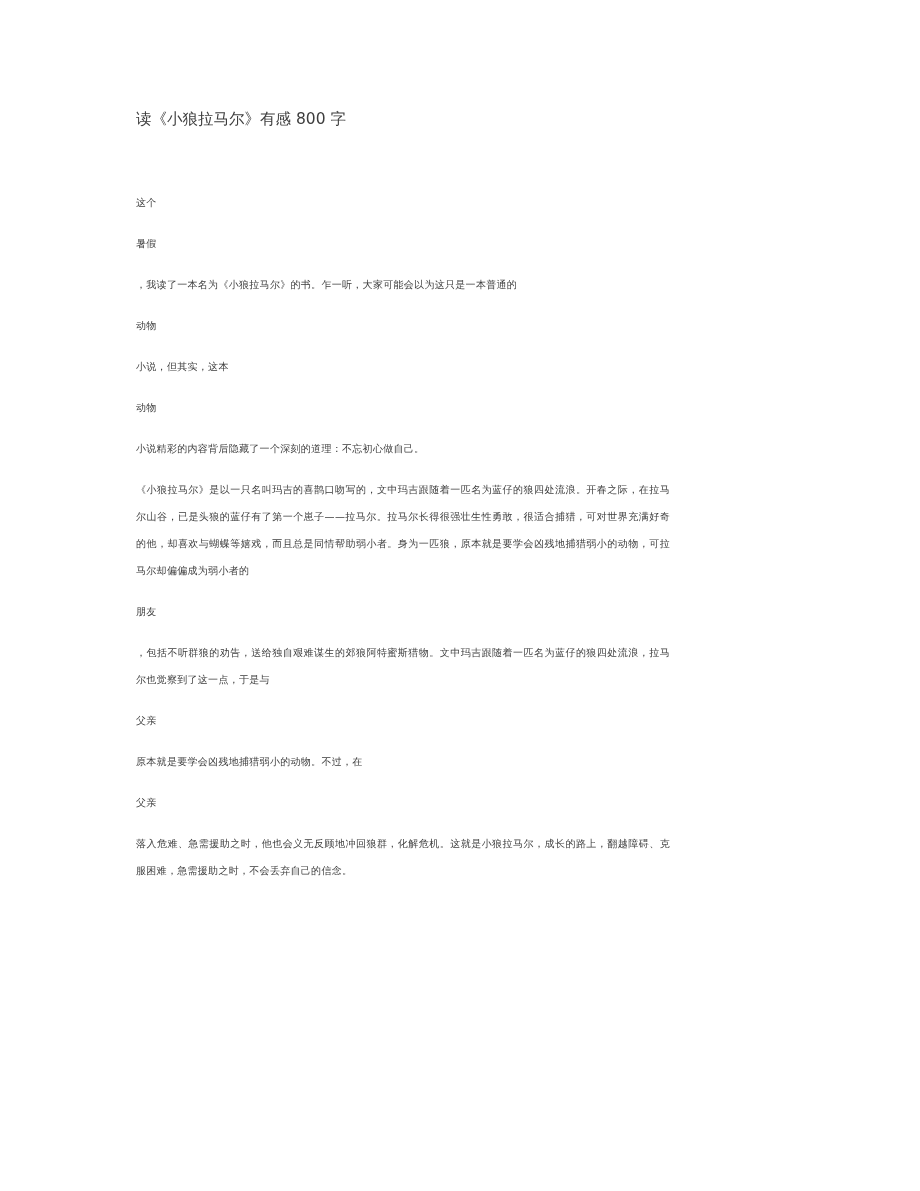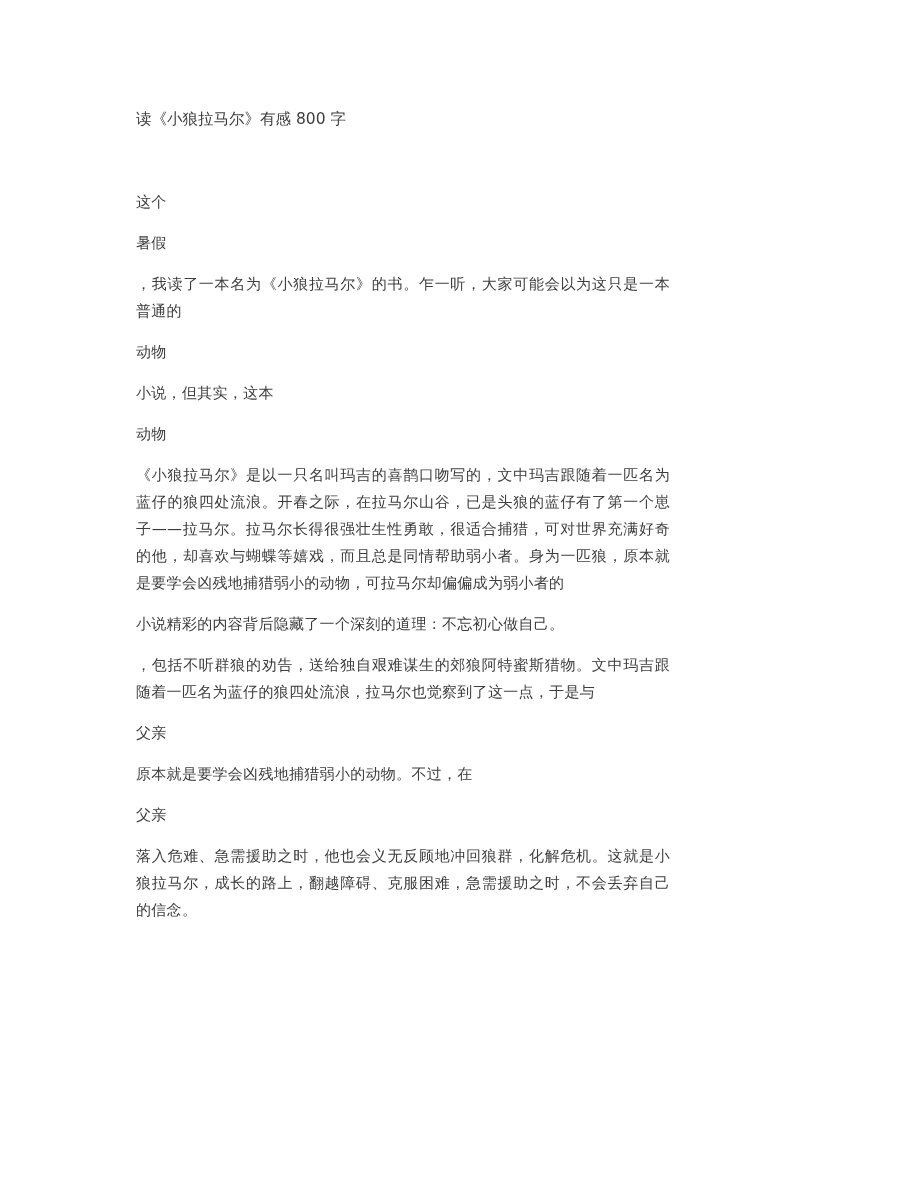--- a/index.html
+++ b/index.html
@@ -17,39 +17,40 @@
     font-family: "DejaVu Sans", sans-serif;
     color: #3d3d3d;
   }
   .doc-title {
     font-size: 15.5px;
     font-weight: 400;
     margin: 0 0 56px 0;
     line-height: 27px;
   }
   .para {
-    font-size: 15px;
+    font-size: 10px;
     line-height: 27px;
     margin: 0 0 14px 0;
     text-align: justify;
     letter-spacing: 0.3px;
   }
 </style>
 </head>
 <body>
 
 <div class="page">
   <h1 class="doc-title">读《小狼拉马尔》有感 800 字</h1>
 
   <p class="para">这个</p>
   <p class="para">暑假</p>
   <p class="para">，我读了一本名为《小狼拉马尔》的书。乍一听，大家可能会以为这只是一本普通的</p>
   <p class="para">动物</p>
   <p class="para">小说，但其实，这本</p>
   <p class="para">动物</p>
+  <p class="para">小说精彩的内容背后隐藏了一个深刻的道理：不忘初心做自己。</p>
   <p class="para">《小狼拉马尔》是以一只名叫玛吉的喜鹊口吻写的，文中玛吉跟随着一匹名为蓝仔的狼四处流浪。开春之际，在拉马尔山谷，已是头狼的蓝仔有了第一个崽子——拉马尔。拉马尔长得很强壮生性勇敢，很适合捕猎，可对世界充满好奇的他，却喜欢与蝴蝶等嬉戏，而且总是同情帮助弱小者。身为一匹狼，原本就是要学会凶残地捕猎弱小的动物，可拉马尔却偏偏成为弱小者的</p>
-  <p class="para">小说精彩的内容背后隐藏了一个深刻的道理：不忘初心做自己。</p>
+  <p class="para">朋友</p>
   <p class="para">，包括不听群狼的劝告，送给独自艰难谋生的郊狼阿特蜜斯猎物。文中玛吉跟随着一匹名为蓝仔的狼四处流浪，拉马尔也觉察到了这一点，于是与</p>
   <p class="para">父亲</p>
   <p class="para">原本就是要学会凶残地捕猎弱小的动物。不过，在</p>
   <p class="para">父亲</p>
   <p class="para">落入危难、急需援助之时，他也会义无反顾地冲回狼群，化解危机。这就是小狼拉马尔，成长的路上，翻越障碍、克服困难，急需援助之时，不会丢弃自己的信念。</p>
 </div>
 
 </body></html>

